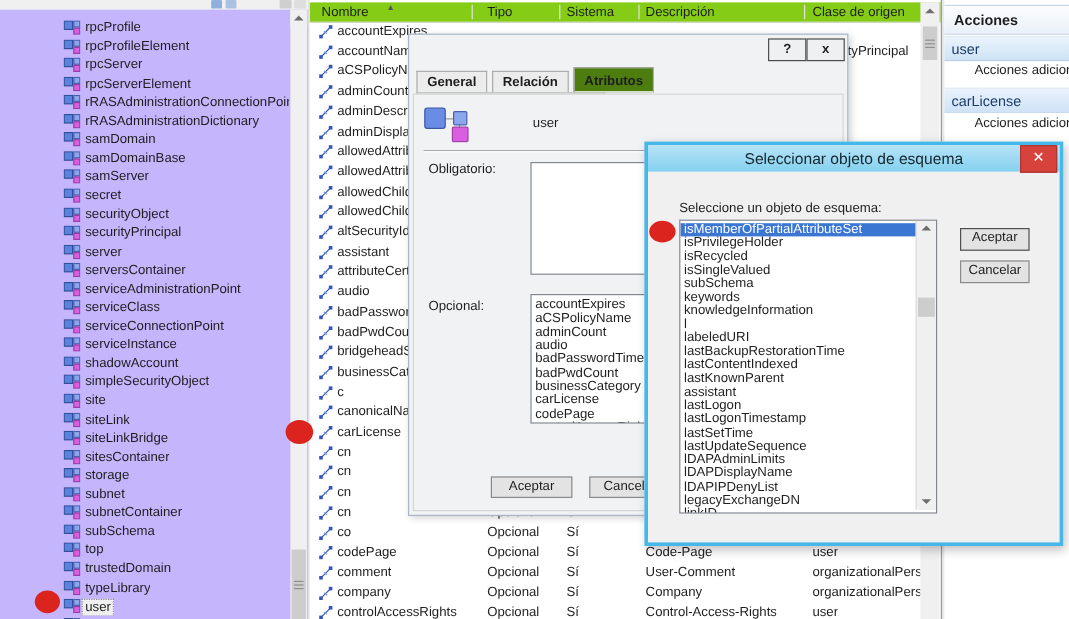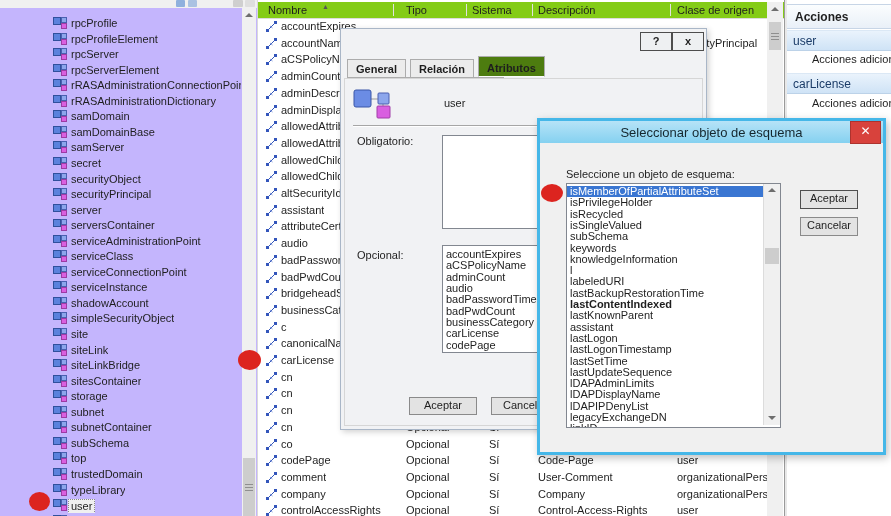--- a/index.html
+++ b/index.html
@@ -25,21 +25,21 @@
   #list-pane{left:258px;top:0;width:526px;height:516px;background:#fff;overflow:hidden;}
   #list-header{position:absolute;left:0;top:2px;width:526px;height:16px;background:#84cc16;border-bottom:1px solid #dcdcdc;}
   .hdr-label{position:absolute;top:2px;font-size:11px;color:#1e1e1e;white-space:nowrap;}
   .hdr-sep{position:absolute;top:2px;width:1px;height:12px;background:#e2e2e2;}
   .sort-icon{position:absolute;top:1px;font-size:7px;color:#555;}
   .lrow{position:absolute;left:0;width:510px;height:17px;white-space:nowrap;cursor:default;}
   .lrow .cell{position:absolute;top:2px;line-height:13px;white-space:nowrap;}
   .attr-icon{position:absolute;left:7px;top:2px;width:13px;height:13px;}
   .c-name{left:23px;max-width:120px;overflow:hidden;}
   .c-tipo{left:148px;}
-  .c-sis{left:231px;}
+  .c-sis{left:214px;}
   .c-desc{left:280px;max-width:135px;overflow:hidden;}
   .c-orig{left:419px;max-width:90px;overflow:hidden;}
   
   #splitter{left:784px;top:0;width:3px;height:516px;background:#e8e8e8;border-left:1px solid #9a9a9a;border-right:1px solid #c6c6c6;}
   #actions-pane{left:787px;top:0;width:104px;height:516px;background:#fff;}
   #actions-header{position:absolute;left:0;top:4px;width:104px;height:23px;background:linear-gradient(#fbfdfe,#e9f0f8);border-top:1px solid #c7d5e6;border-bottom:1px solid #c7d5e6;}
   #actions-header span{position:absolute;left:8px;top:5px;font-weight:bold;font-size:12px;}
   .act-section{position:absolute;left:0;width:104px;height:19px;background:linear-gradient(#eaf3fc,#cfe3f6);border-top:1px solid #dbe8f5;border-bottom:1px solid #bcd2e8;}
   .act-section span{position:absolute;left:6px;top:3px;font-size:12px;color:#1b3c68;}
   .act-link{position:absolute;left:25px;width:79px;height:14px;font-size:11px;color:#1e1e1e;overflow:hidden;white-space:nowrap;cursor:pointer;}
@@ -890,21 +890,21 @@
           <div class="sitem sel" style="top: 2px;">isMemberOfPartialAttributeSet</div>
           <div class="sitem" style="top: 13.3px;">isPrivilegeHolder</div>
           <div class="sitem" style="top: 24.6px;">isRecycled</div>
           <div class="sitem" style="top: 35.9px;">isSingleValued</div>
           <div class="sitem" style="top: 47.2px;">subSchema</div>
           <div class="sitem" style="top: 58.5px;">keywords</div>
           <div class="sitem" style="top: 69.8px;">knowledgeInformation</div>
           <div class="sitem" style="top: 81.1px;">l</div>
           <div class="sitem" style="top: 92.4px;">labeledURI</div>
           <div class="sitem" style="top: 103.7px;">lastBackupRestorationTime</div>
-          <div class="sitem" style="top: 115px; font-weight: bold;">lastContentIndexed</div>
+          <div class="sitem" style="top: 115px;">lastContentIndexed</div>
           <div class="sitem" style="top: 126.3px;">lastKnownParent</div>
           <div class="sitem" style="top: 137.6px;">assistant</div>
           <div class="sitem" style="top: 148.9px;">lastLogon</div>
           <div class="sitem" style="top: 160.2px;">lastLogonTimestamp</div>
           <div class="sitem" style="top: 171.5px;">lastSetTime</div>
           <div class="sitem" style="top: 182.8px;">lastUpdateSequence</div>
           <div class="sitem" style="top: 194.1px;">lDAPAdminLimits</div>
           <div class="sitem" style="top: 205.4px;">lDAPDisplayName</div>
           <div class="sitem" style="top: 216.7px;">lDAPIPDenyList</div>
           <div class="sitem" style="top: 228px;">legacyExchangeDN</div>

